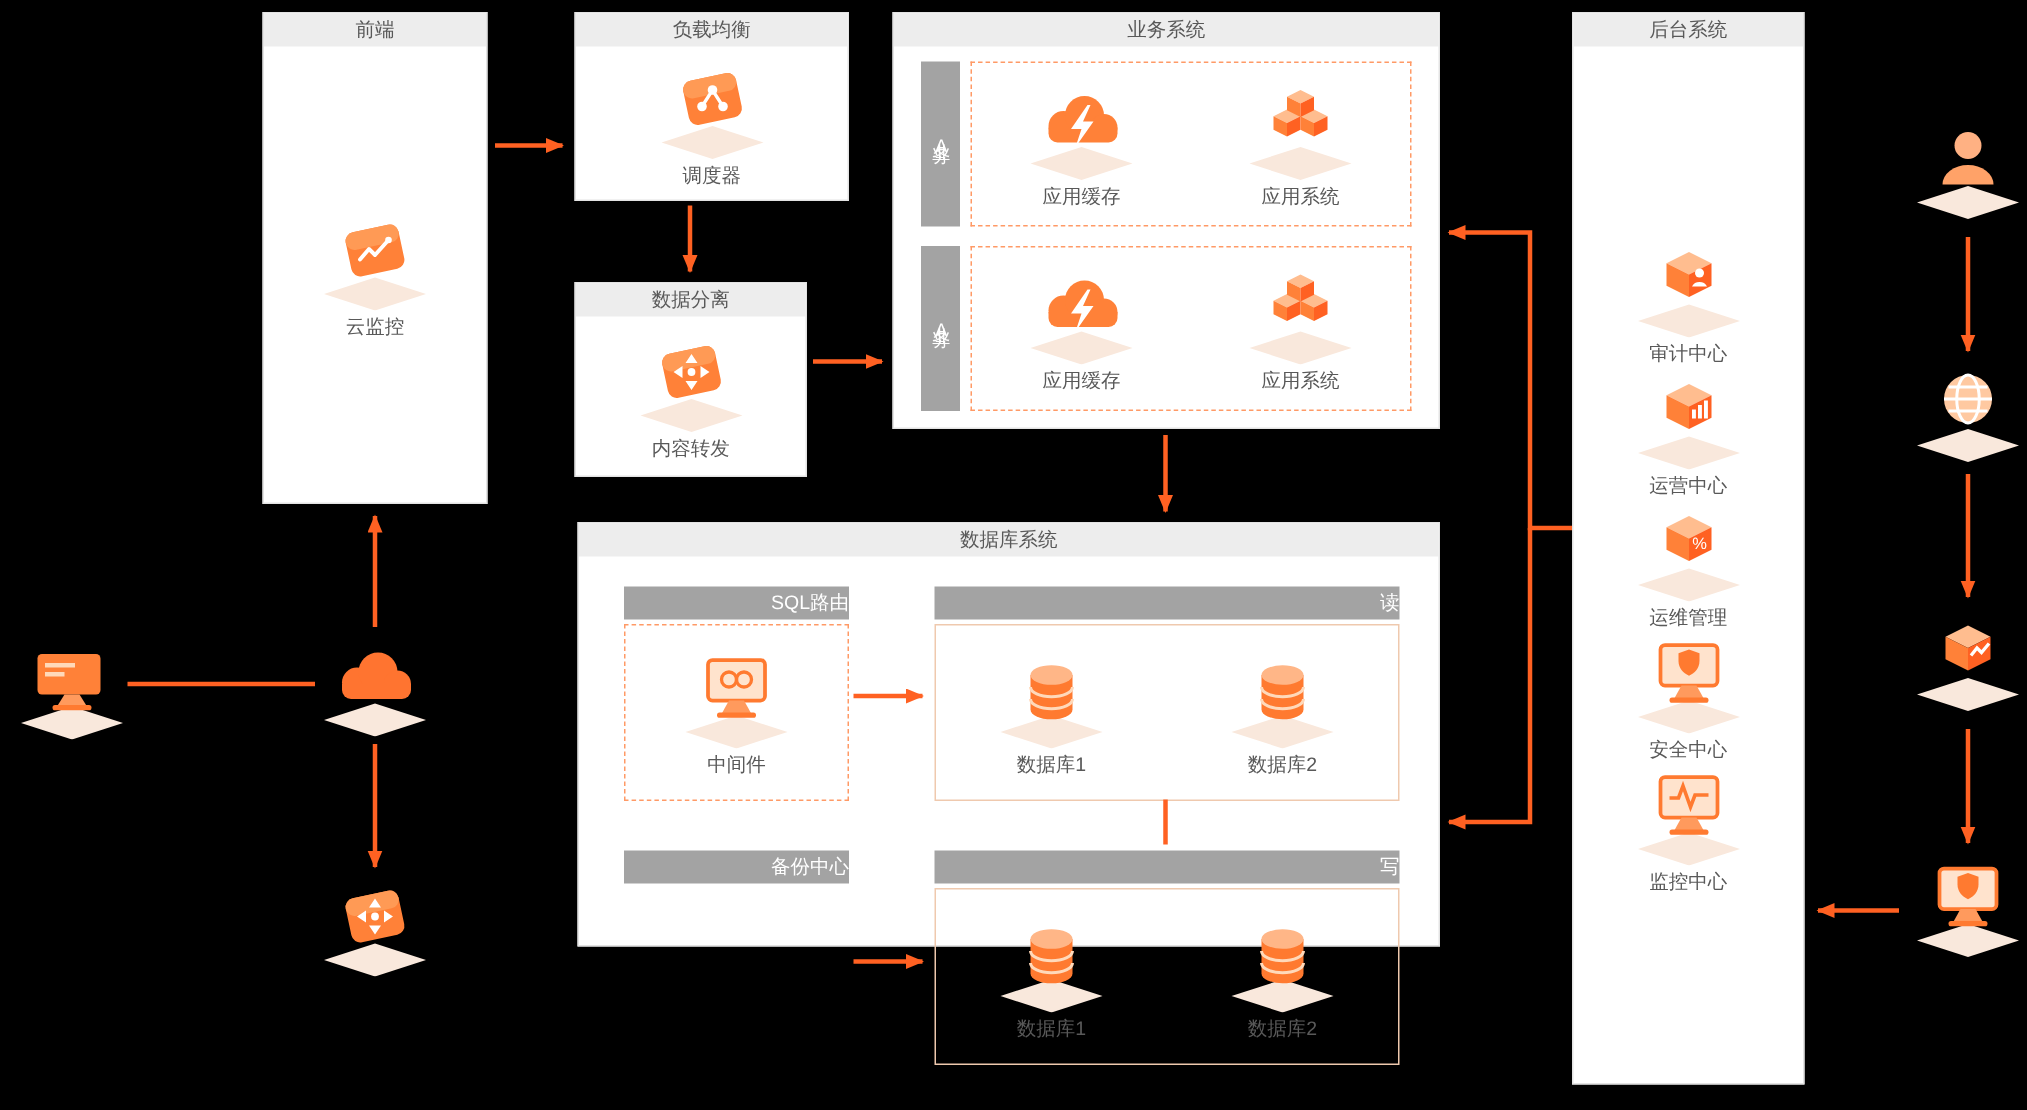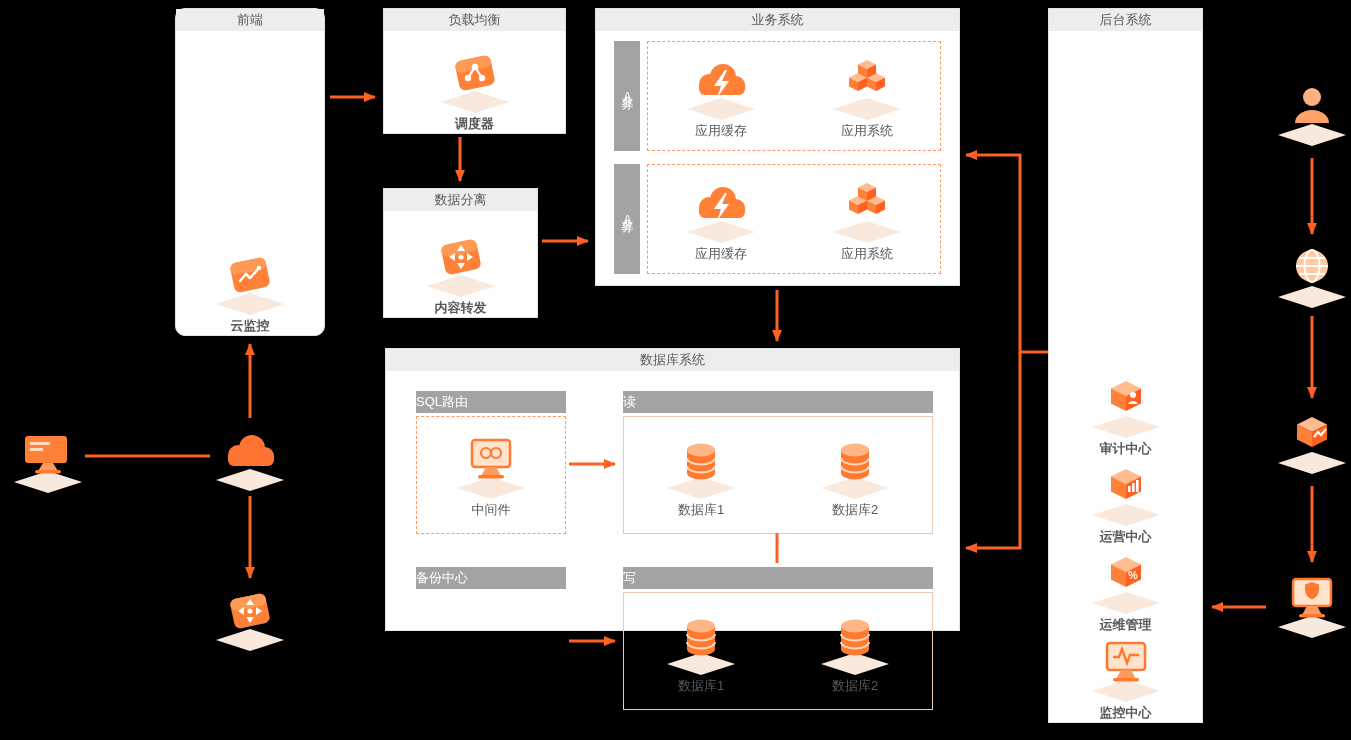--- a/index.html
+++ b/index.html
@@ -4,49 +4,49 @@
 <style>
   * { margin:0; padding:0; box-sizing:border-box; }
   html,body { background:#000; }
   body { width:1351px; height:740px; font-family:"Liberation Sans", sans-serif; }
   #canvas { position:relative; width:1351px; height:740px; background:#000; overflow:hidden; }
 
   #connectors { position:absolute; left:0; top:0; z-index:5; pointer-events:none; }
 
   .panel { position:absolute; background:#fff; border:1px solid #e3e3e3; z-index:2; }
   .panel-header { height:22px; line-height:22px; text-align:center; background:#ededed; color:#595959; font-size:13px; }
-  .vstack { display:flex; flex-direction:column; justify-content:flex-end; align-items:center; height:calc(100% - 22px);font-weight:bold; }
+  .vstack { display:flex; flex-direction:column; justify-content:center; align-items:center; height:calc(100% - 22px); }
 
   .node { display:flex; flex-direction:column; align-items:center; gap:2px; width:76px; }
   .node .label { font-size:13px; color:#595959; white-space:nowrap; }
   .icon { display:block; width:76px; height:68px; }
   .icon svg { display:block; }
 
-  #p-frontend { left:175px; top:8px; width:150px; height:328px;border-radius:10px; }
+  #p-frontend { left:175px; top:8px; width:150px; height:328px; }
   #p-lb       { left:383px; top:8px; width:183px; height:126px; }
   #p-ds       { left:383px; top:188px; width:155px; height:130px; }
   #p-business { left:595px; top:8px; width:365px; height:278px; }
   #p-db       { left:385px; top:348px; width:575px; height:283px; }
   #p-backend  { left:1048px; top:8px; width:155px; height:715px; }
 
   .biz-body { padding:10px 18px 0; display:flex; flex-direction:column; gap:13px; }
   .biz-row { display:flex; gap:7px; height:110px; }
   .vtab { width:26px; background:#a3a3a3; color:#fff; font-size:12px;
           display:flex; align-items:center; justify-content:center;
           writing-mode:vertical-rl; text-orientation:upright; letter-spacing:2px; }
   .hrow { flex:1; display:flex; justify-content:space-around; align-items:center; }
   .dashedbox { border:1px dashed #ff9a66;text-align:center; }
   .solidbox { border:1px solid #efc9ae; }
 
   .dbsec { position:absolute; }
   #sec-sql    { left:30px;  top:42px;  width:150px; }
   #sec-read   { left:237px; top:42px;  width:310px; }
   #sec-backup { left:30px;  top:218px; width:150px; }
   #sec-write  { left:237px; top:218px; width:310px; }
-  .subheader { height:22px; line-height:22px; text-align:left; background:#a3a3a3; color:#fff; font-size:13px; }
+  .subheader { height:22px; line-height:22px; text-align:right; background:#a3a3a3; color:#fff; font-size:13px; }
   .seccontent { height:118px; margin-top:3px; display:flex; justify-content:space-around; align-items:center; }
 
   .float { position:absolute; width:76px; height:68px; z-index:2; }
 </style>
 </head>
 <body>
 
 <div id="canvas">
 
   <svg id="connectors" width="1351" height="740" viewBox="0 0 1351 740" xmlns="http://www.w3.org/2000/svg">
@@ -344,20 +344,32 @@
               <text x="45" y="33" font-size="11" fill="#fff" text-anchor="middle" font-family="sans-serif">%</text>
             </svg>
           </span>
         <span class="label">运维管理</span>
       </div>
       <div class="node">
         <span class="icon">
             <svg width="76" height="68" viewBox="0 0 76 68" xmlns="http://www.w3.org/2000/svg">
               <polygon points="38,46 72,57 38,68 4,57" fill="#f9e8dc"></polygon>
               <rect x="19" y="9" width="38" height="27" rx="3" fill="#ffe3cd" stroke="#ff7a30" stroke-width="2.5"></rect>
+              <path d="M38 12 l7 2.5 v5 c0 5 -3 8 -7 10 c-4 -2 -7 -5 -7 -10 v-5 z" fill="#ff7a30"></path>
+              <path d="M33 36 l-5 9 h20 l-5 -9 z" fill="#ff9a5d"></path>
+              <rect x="25" y="44" width="26" height="3.5" rx="1.7" fill="#ff7a30"></rect>
+            </svg>
+          </span>
+        <span class="label">安全中心</span>
+      </div>
+      <div class="node">
+        <span class="icon">
+            <svg width="76" height="68" viewBox="0 0 76 68" xmlns="http://www.w3.org/2000/svg">
+              <polygon points="38,46 72,57 38,68 4,57" fill="#f9e8dc"></polygon>
+              <rect x="19" y="9" width="38" height="27" rx="3" fill="#ffe3cd" stroke="#ff7a30" stroke-width="2.5"></rect>
               <polyline points="25,23 31,23 34,15 39,29 42,21 51,21" fill="none" stroke="#ff7a30" stroke-width="2.4"></polyline>
               <path d="M33 36 l-5 9 h20 l-5 -9 z" fill="#ff9a5d"></path>
               <rect x="25" y="44" width="26" height="3.5" rx="1.7" fill="#ff7a30"></rect>
             </svg>
           </span>
         <span class="label">监控中心</span>
       </div>
     </div>
   </section>
 

